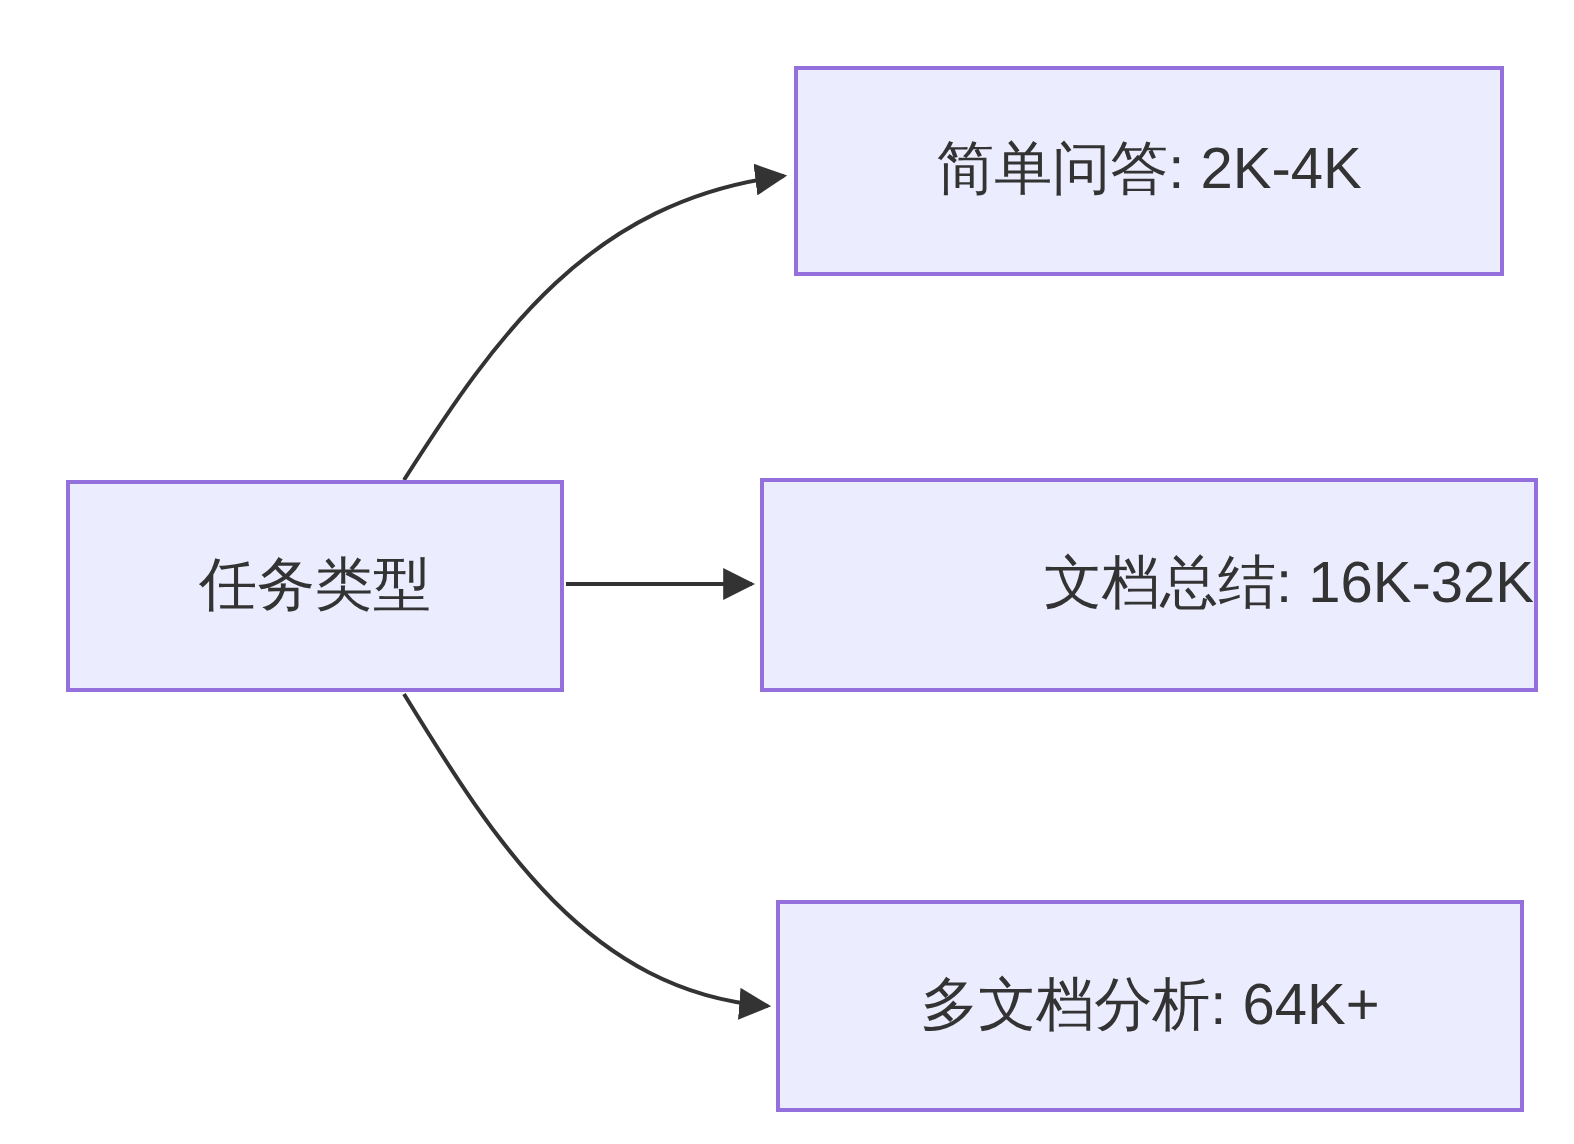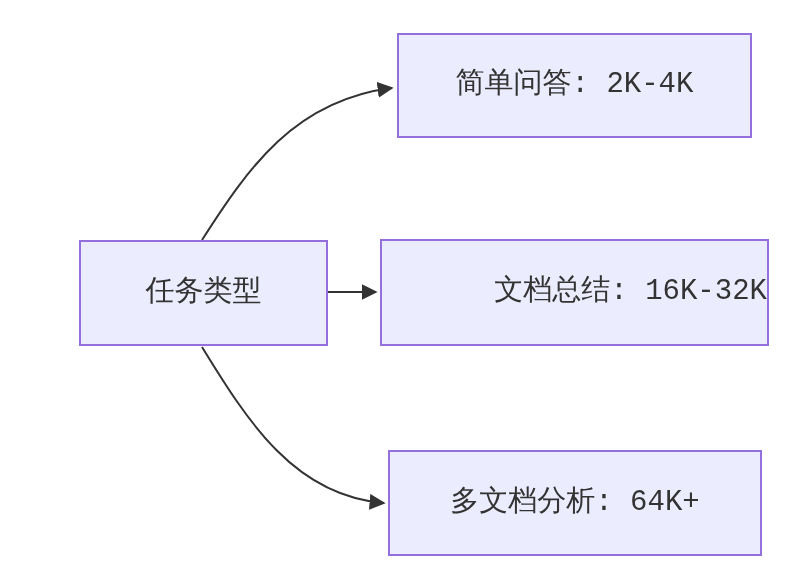--- a/index.html
+++ b/index.html
@@ -34,23 +34,22 @@
     display: flex;
     align-items: center;
     justify-content: center;
     background: #ECECFF;
     border: 2px solid #9370DB;
     color: #333333;
     font-size: 29px;
     line-height: 1.2;
     text-align: center;
     white-space: nowrap;
-    font-family: Liberation Mono, monospace;
   }
-  .node-root        { left: 33px;  top: 240px; width: 249px; height: 106px; margin-left: 46px; }
+  .node-root        { left: 33px;  top: 240px; width: 249px; height: 106px; }
   .node-simple-qa   { left: 397px; top: 33px;  width: 355px; height: 105px; }
   .node-doc-summary { left: 380px; top: 239px; width: 389px; height: 107px; justify-content: flex-end; }
   .node-multi-doc   { left: 388px; top: 450px; width: 374px; height: 106px; }
 </style>
 </head>
 <body>
 
 <div class="canvas">
 
   <svg class="edges-layer" viewBox="0 0 787 572" xmlns="http://www.w3.org/2000/svg">

